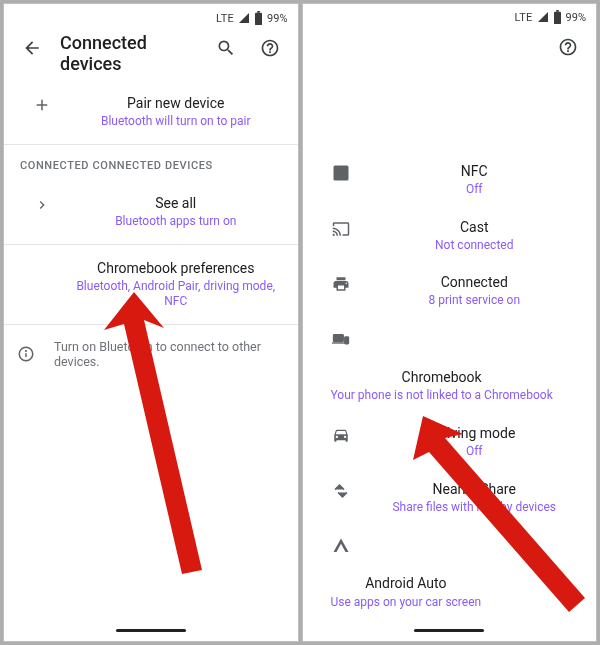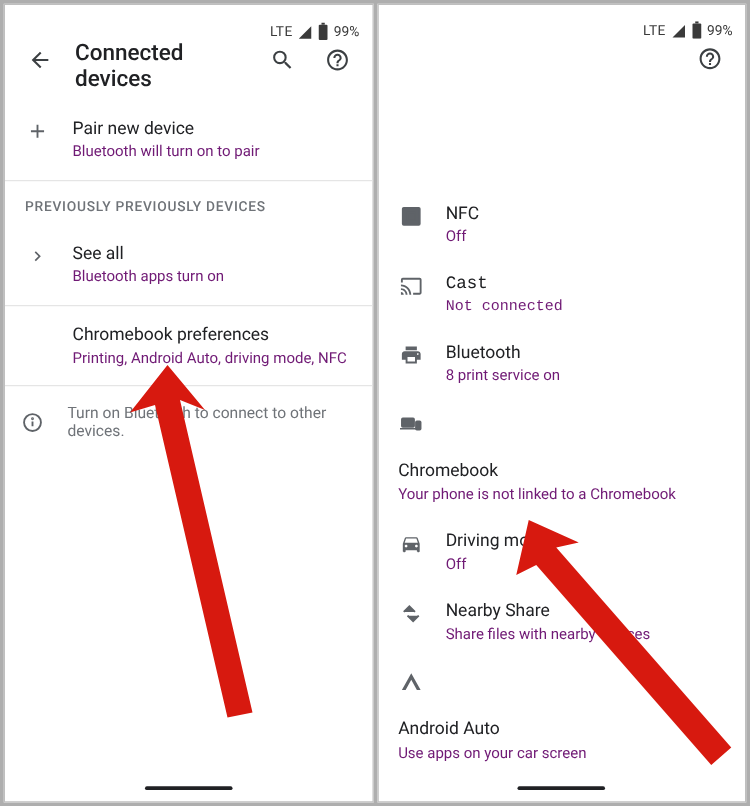--- a/index.html
+++ b/index.html
@@ -21,21 +21,21 @@
     flex-direction: column;
     position: relative;
     overflow: hidden;
   }
 
   
   .statusbar {
     height: 28px;
     display: flex;
     justify-content: flex-end;
-    align-items: flex-end;
+    align-items: center;
     padding: 0 10px;
     gap: 4px;
     font-size: 11px;
     color: #3a3a3a;
   }
   .statusbar .lte { font-weight: 400; letter-spacing: 0.3px; }
   .statusbar svg { display: block; }
 
   
   .header {
@@ -58,43 +58,44 @@
     align-items: center;
     justify-content: center;
     cursor: pointer;
   }
   .icon-btn svg { fill: #3c4043; }
 
   
   .row {
     display: flex;
     align-items: flex-start;
-    padding: 14px 16px 14px 16px;
+    padding: 14px 16px 14px 28px;
     gap: 18px;
     cursor: pointer;
+    text-align: center;
   }
   .row .ic {
     width: 20px;
     height: 20px;
     flex-shrink: 0;
     display: flex;
     align-items: center;
     justify-content: center;
     margin-top: 1px;
   }
   .row .ic svg { fill: #5f6368; }
   .row .txt { flex: 1; min-width: 0; }
   .row .primary {
     font-size: 14px;
     color: #202124;
     line-height: 1.3;
   }
   .row .secondary {
     font-size: 12px;
-    color: #701a75;
+    color: #8b5cf6;
     line-height: 1.3;
     margin-top: 2px;
   }
   .divider { height: 1px; background: #e5e5e5; }
 
   .section-header {
     padding: 14px 16px 8px 16px;
     font-size: 11px;
     letter-spacing: 0.6px;
     color: #6f7378;
@@ -187,40 +188,40 @@
           <path d="M19 13h-6v6h-2v-6H5v-2h6V5h2v6h6z"></path>
         </svg>
     </div>
     <div class="txt">
       <div class="primary">Pair new device</div>
       <div class="secondary">Bluetooth will turn on to pair</div>
     </div>
   </div>
   <div class="divider"></div>
 
-  <div class="section-header">PREVIOUSLY PREVIOUSLY DEVICES</div>
+  <div class="section-header">CONNECTED CONNECTED DEVICES</div>
 
   <div class="row">
     <div class="ic">
       <svg width="16" height="16" viewBox="0 0 24 24">
           <path d="M8.59 16.59L13.17 12 8.59 7.41 10 6l6 6-6 6z"></path>
         </svg>
     </div>
     <div class="txt">
       <div class="primary">See all</div>
       <div class="secondary">Bluetooth apps turn on</div>
     </div>
   </div>
   <div class="divider"></div>
 
   <div class="row">
     <div class="ic"></div>
     <div class="txt">
       <div class="primary">Chromebook preferences</div>
-      <div class="secondary">Printing, Android Auto, driving mode, NFC</div>
+      <div class="secondary">Bluetooth, Android Pair, driving mode, NFC</div>
     </div>
   </div>
   <div class="divider"></div>
 
   <div class="info-row">
     <div class="ic">
       <svg width="18" height="18" viewBox="0 0 24 24" fill="none" stroke="#5f6368" stroke-width="2">
           <circle cx="12" cy="12" r="9"></circle>
           <line x1="12" y1="11" x2="12" y2="16"></line>
           <circle cx="12" cy="8" r="0.5" fill="#5f6368"></circle>
@@ -273,40 +274,40 @@
           <rect x="3" y="3" width="18" height="18" rx="1"></rect>
           <rect x="8" y="8" width="8" height="8"></rect>
         </svg>
     </div>
     <div class="txt">
       <div class="primary">NFC</div>
       <div class="secondary">Off</div>
     </div>
   </div>
 
-  <div class="row" style="padding-top:10px;padding-bottom:10px;font-family:Liberation Mono, monospace;">
+  <div class="row" style="padding-top:10px;padding-bottom:10px;">
     <div class="ic">
       <svg width="18" height="18" viewBox="0 0 24 24">
           <path d="M21 3H3c-1.1 0-2 .9-2 2v3h2V5h18v14h-7v2h7c1.1 0 2-.9 2-2V5c0-1.1-.9-2-2-2zM1 18v3h3c0-1.66-1.34-3-3-3zm0-4v2c2.76 0 5 2.24 5 5h2c0-3.87-3.13-7-7-7zm0-4v2c4.97 0 9 4.03 9 9h2c0-6.08-4.93-11-11-11z"></path>
         </svg>
     </div>
     <div class="txt">
       <div class="primary">Cast</div>
       <div class="secondary">Not connected</div>
     </div>
   </div>
 
   <div class="row" style="padding-top:10px;padding-bottom:10px;">
     <div class="ic">
       <svg width="18" height="18" viewBox="0 0 24 24">
           <path d="M19 8H5c-1.66 0-3 1.34-3 3v6h4v4h12v-4h4v-6c0-1.66-1.34-3-3-3zm-3 11H8v-5h8v5zm3-7c-.55 0-1-.45-1-1s.45-1 1-1 1 .45 1 1-.45 1-1 1zm-1-9H6v4h12V3z"></path>
         </svg>
     </div>
     <div class="txt">
-      <div class="primary">Bluetooth</div>
+      <div class="primary">Connected</div>
       <div class="secondary">8 print service on</div>
     </div>
   </div>
 
 
   <div class="row" style="padding-top:10px;padding-bottom:10px;flex-direction:column;">
     <div class="ic">
       <svg width="18" height="18" viewBox="0 0 24 24" fill="none" stroke="#5f6368" stroke-width="1.8">
           <rect x="2" y="5" width="13" height="9" rx="1"></rect>
           <line x1="0" y1="16" x2="17" y2="16"></line>

